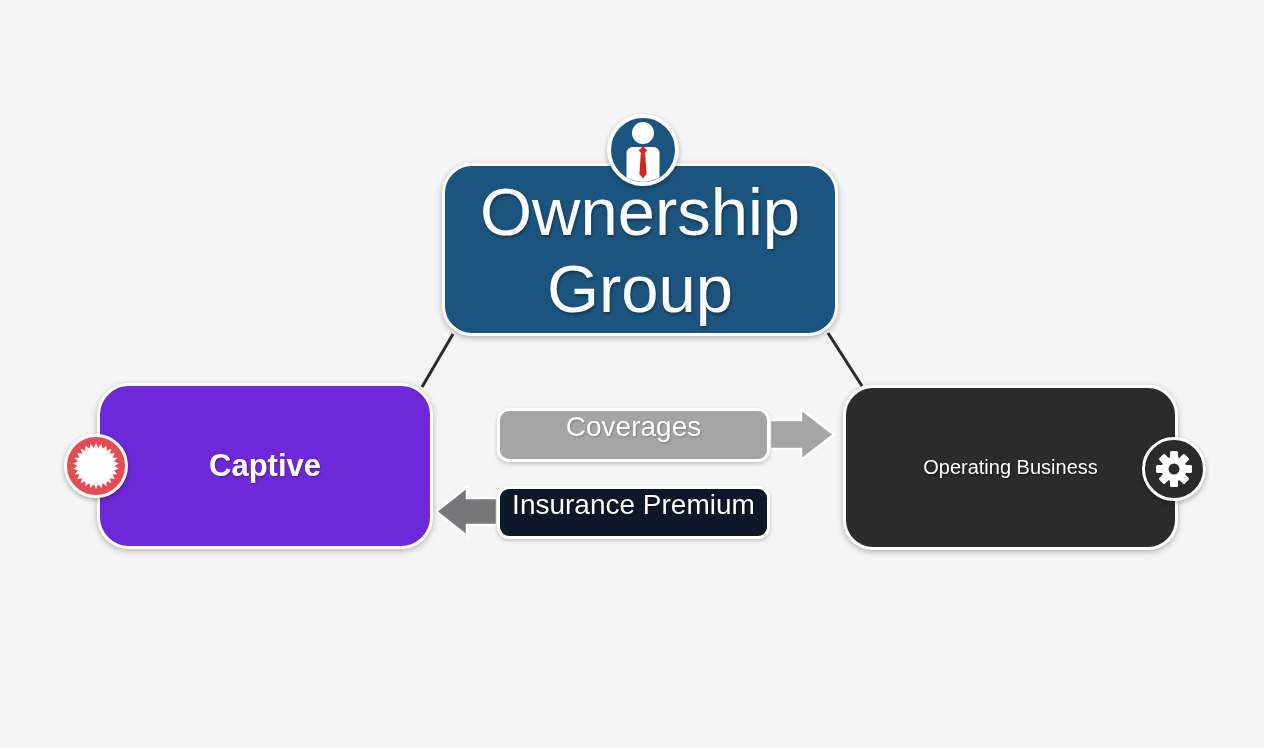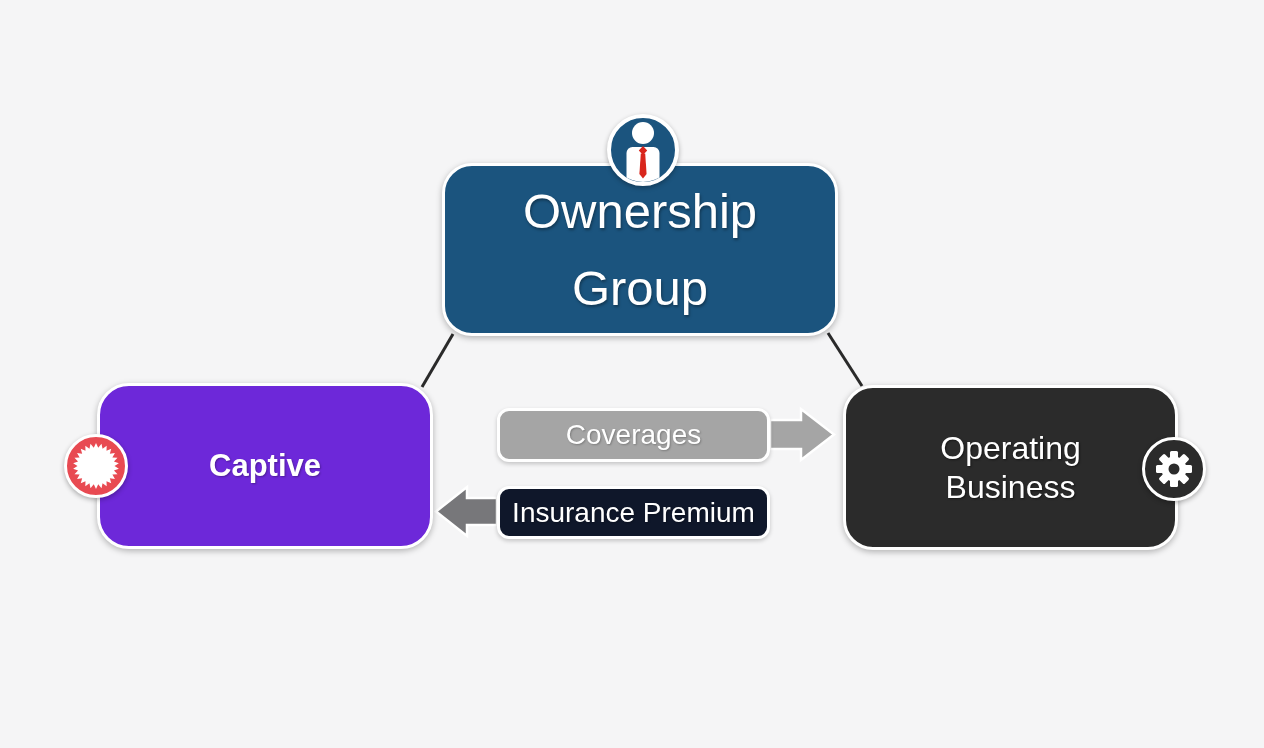--- a/index.html
+++ b/index.html
@@ -24,35 +24,35 @@
     box-sizing:border-box;
     border:3px solid #ffffff;
     display:flex;align-items:center;justify-content:center;
     text-align:center;color:#ffffff;
     box-shadow:0 2px 6px rgba(0,0,0,0.28);
     z-index:3;
   }
   .node-ownership{
     left:442px;top:163px;width:396px;height:173px;
     border-radius:30px;background:#1b547e;
-    font-size:49px;line-height:77px;
+    font-size:67px;line-height:77px;
     text-shadow:1px 2px 3px rgba(0,0,0,0.35);
   }
   .node-ownership .label{width:360px;}
   .node-captive{
     left:97px;top:383px;width:336px;height:166px;
     border-radius:32px;background:#6d28d9;
     font-size:31px;line-height:36px;
     text-shadow:1px 1px 2px rgba(0,0,0,0.3);
     font-weight:bold;
   }
   .node-operating{
     left:843px;top:385px;width:335px;height:165px;
     border-radius:30px;background:#2b2b2b;
-    font-size:32px;line-height:39px;
+    font-size:20px;line-height:39px;
     text-shadow:1px 1px 2px rgba(0,0,0,0.5);
   }
   .node-operating .label{width:230px;}
   
   .badge{
     position:absolute;
     box-sizing:border-box;
     border-radius:50%;
     border:4px solid #ffffff;
     overflow:hidden;
@@ -61,21 +61,21 @@
     z-index:4;
   }
   .badge-person{left:607px;top:114px;width:72px;height:72px;background:#1b547e;}
   .badge-seal{left:64px;top:434px;width:64px;height:64px;background:#e84a52;border-width:3px;}
   .badge-gear{left:1142px;top:437px;width:64px;height:64px;background:#2b2b2b;border-width:3px;}
   
   .flow-bar{
     position:absolute;
     box-sizing:border-box;
     border:3px solid #ffffff;border-radius:12px;
-    display:flex;align-items:center;justify-content:center;
+    display:flex;align-items:flex-start;justify-content:center;
     color:#ffffff;font-size:28px;
     text-shadow:1px 1px 2px rgba(0,0,0,0.25);
     box-shadow:0 2px 4px rgba(0,0,0,0.2);
     z-index:2;
   }
   .flow-coverages{left:497px;top:408px;width:273px;height:54px;background:#a5a5a5;}
   .flow-premium{left:497px;top:486px;width:273px;height:53px;background:#0f172a;}
 </style>
 </head>
 <body>

